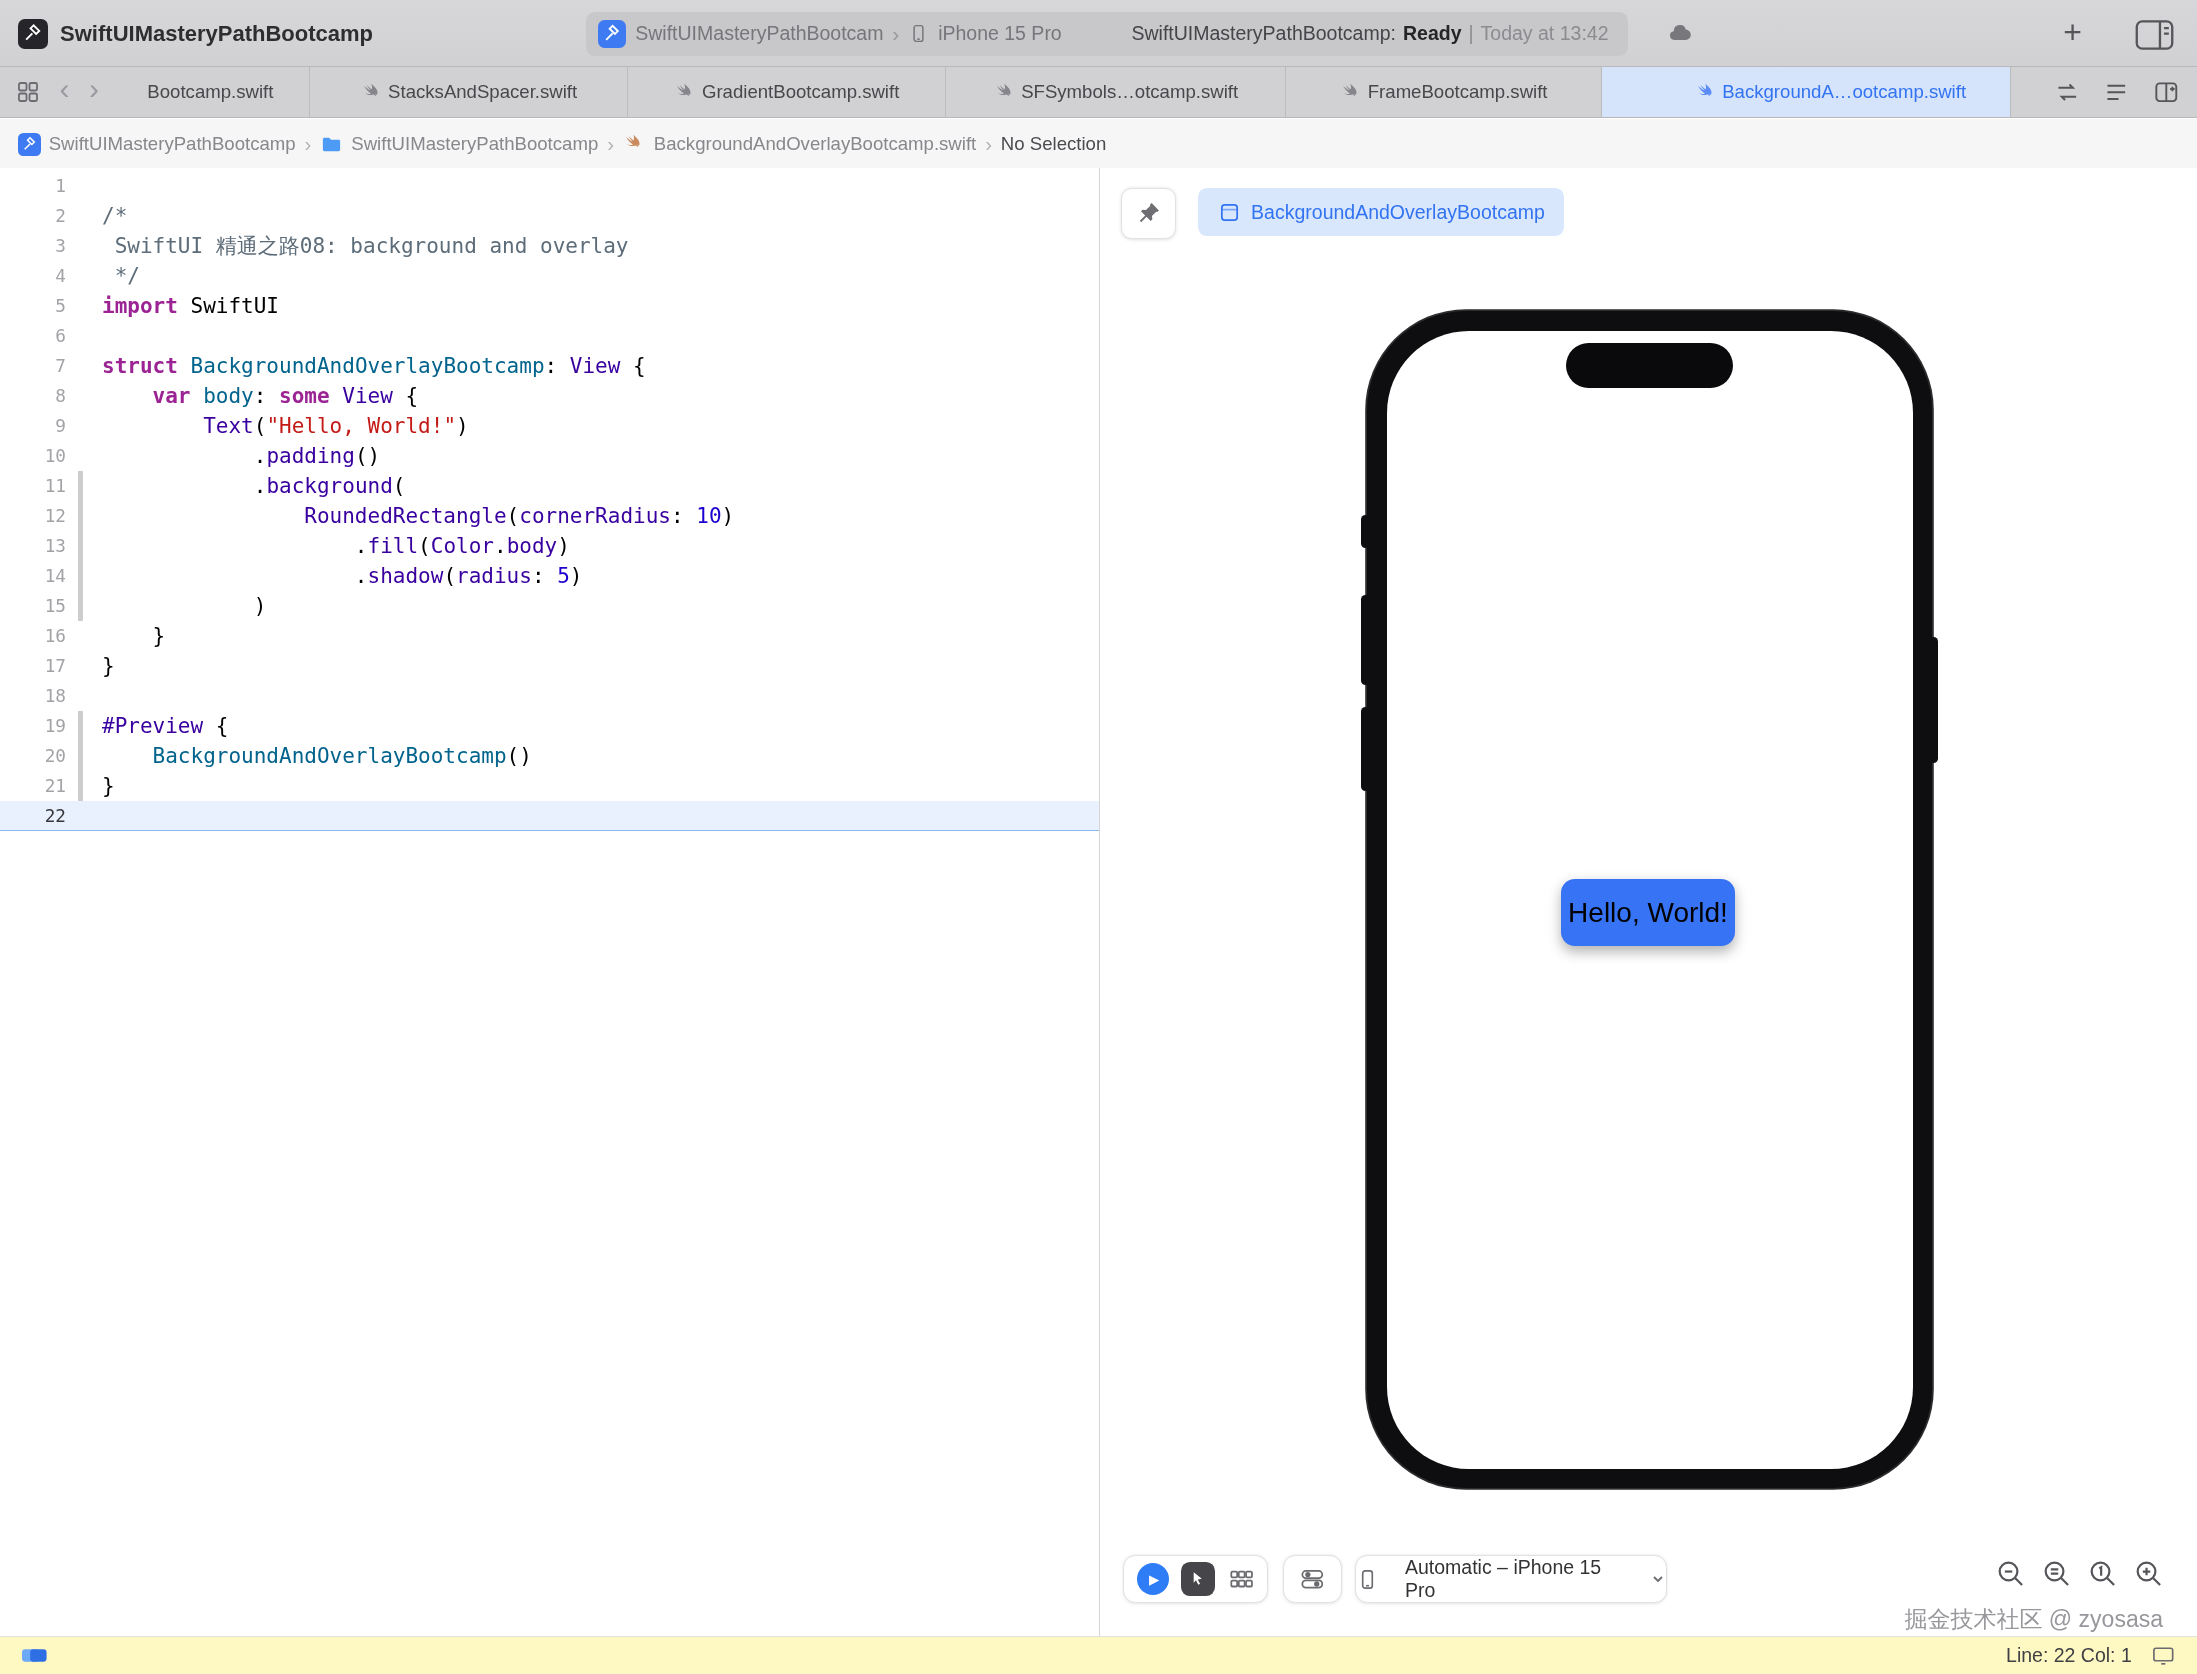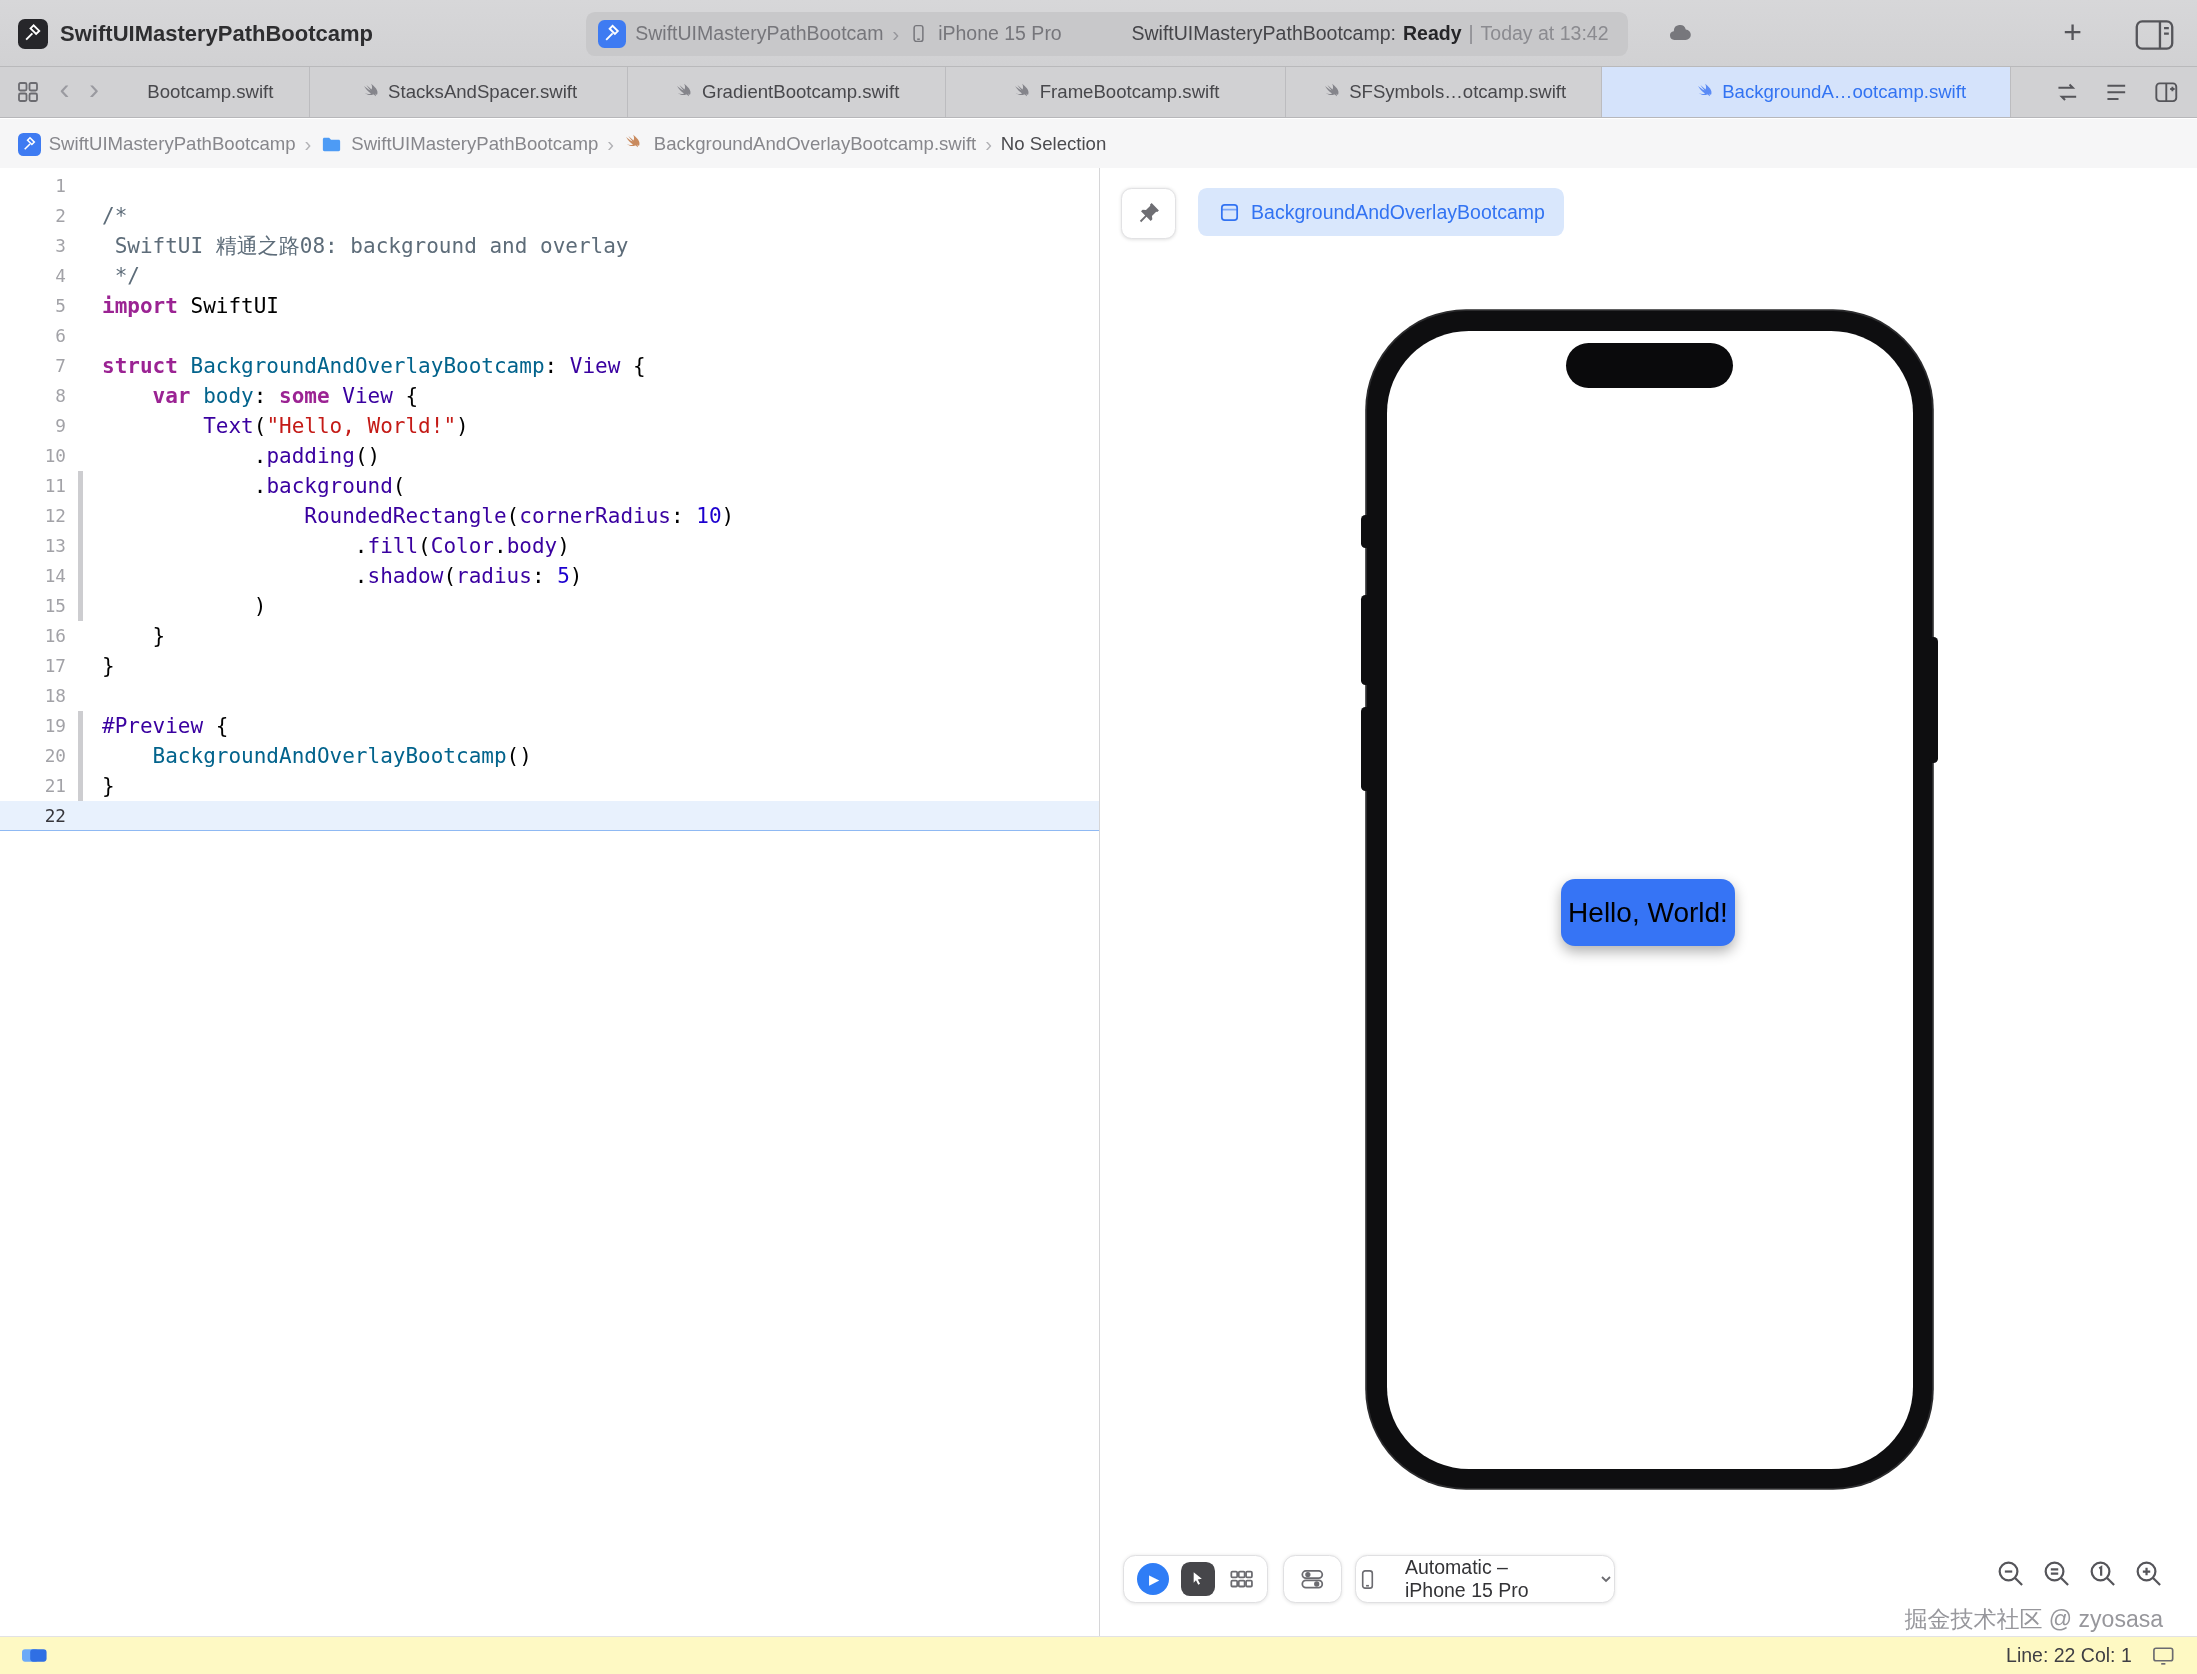--- a/index.html
+++ b/index.html
@@ -150,21 +150,21 @@
   }
   .pill-live { left:23px; width:145px; }
   .play-circle {
     width:32px; height:32px; border-radius:50%; background:#2f7df6;
     color:#fff; font-size:13.3px; display:flex; align-items:center; justify-content:center;
     padding-left:2.7px;
   }
   .select-mode { width:34px; height:34px; background:#46464a; border-radius:8.9px; display:flex; align-items:center; justify-content:center; }
   .grid-btn { width:26.6px; height:26.6px; color:#6b6b70; }
   .pill-variants { left:183px; width:59px; color:#6b6b70; }
-  .device-pill { left:255px; width:260px; gap:26px; color:#333336; font-size:19.5px; }
+  .device-pill { left:255px; width:312px; gap:26px; color:#333336; font-size:19.5px; }
   .device-pill .icon { color:#6b6b70; }
   .zoom-group { position:absolute; top:1390px; right:32px; display:flex; gap:14px; color:#55555a; }
   .zoom-btn { width:32px; height:32px; }
   .watermark { position:absolute; right:34px; top:1436px; font-size:23px; color:#97979c; }
 
   
   .statusbar {
     position:absolute; left:0; bottom:0; width:2197px; height:38px;
     background:#fef9c3; border-top:0.9px solid #e2e2e4;
     display:flex; align-items:center;
@@ -261,29 +261,29 @@
           </svg>
         </span>
         <span>GradientBootcamp.swift</span>
       </div>
       <div class="tab">
         <span class="swift-icon icon">
           <svg viewBox="0 0 24 24" width="19.5" height="19.5">
             <path fill="currentColor" d="M19.6 16.1c1.3-2.5.8-5.5-1.1-8.1C16.8 5.6 14.6 3.7 12.6 2c.7 1.7 1.1 3.3 1 4.8-.1.9-.3 1.7-.7 2.4C11 7.4 8.8 5.5 6.6 3.8c1.5 2.4 3.3 4.7 5.2 6.6C9.2 9.1 6.3 7.1 3.8 4.8c2.1 3.7 5.1 7 8.5 9.4-2.1 1-4.9.8-7.7-.6 3 2.4 7.2 3.2 10.3 1.8 1.3-.6 2.2 1 3 2.2.7-1.1.3-2.4-.3-3.5z"></path>
           </svg>
         </span>
-        <span>FrameBootcamp.swift</span>
+        <span>SFSymbols…otcamp.swift</span>
       </div>
       <div class="tab">
         <span class="swift-icon icon">
           <svg viewBox="0 0 24 24" width="19.5" height="19.5">
             <path fill="currentColor" d="M19.6 16.1c1.3-2.5.8-5.5-1.1-8.1C16.8 5.6 14.6 3.7 12.6 2c.7 1.7 1.1 3.3 1 4.8-.1.9-.3 1.7-.7 2.4C11 7.4 8.8 5.5 6.6 3.8c1.5 2.4 3.3 4.7 5.2 6.6C9.2 9.1 6.3 7.1 3.8 4.8c2.1 3.7 5.1 7 8.5 9.4-2.1 1-4.9.8-7.7-.6 3 2.4 7.2 3.2 10.3 1.8 1.3-.6 2.2 1 3 2.2.7-1.1.3-2.4-.3-3.5z"></path>
           </svg>
         </span>
-        <span>SFSymbols…otcamp.swift</span>
+        <span>FrameBootcamp.swift</span>
       </div>
       <div class="tab active">
         <span class="swift-icon icon">
           <svg viewBox="0 0 24 24" width="19.5" height="19.5">
             <path fill="currentColor" d="M19.6 16.1c1.3-2.5.8-5.5-1.1-8.1C16.8 5.6 14.6 3.7 12.6 2c.7 1.7 1.1 3.3 1 4.8-.1.9-.3 1.7-.7 2.4C11 7.4 8.8 5.5 6.6 3.8c1.5 2.4 3.3 4.7 5.2 6.6C9.2 9.1 6.3 7.1 3.8 4.8c2.1 3.7 5.1 7 8.5 9.4-2.1 1-4.9.8-7.7-.6 3 2.4 7.2 3.2 10.3 1.8 1.3-.6 2.2 1 3 2.2.7-1.1.3-2.4-.3-3.5z"></path>
           </svg>
         </span>
         <span>BackgroundA…ootcamp.swift</span>
       </div>
     </div>

